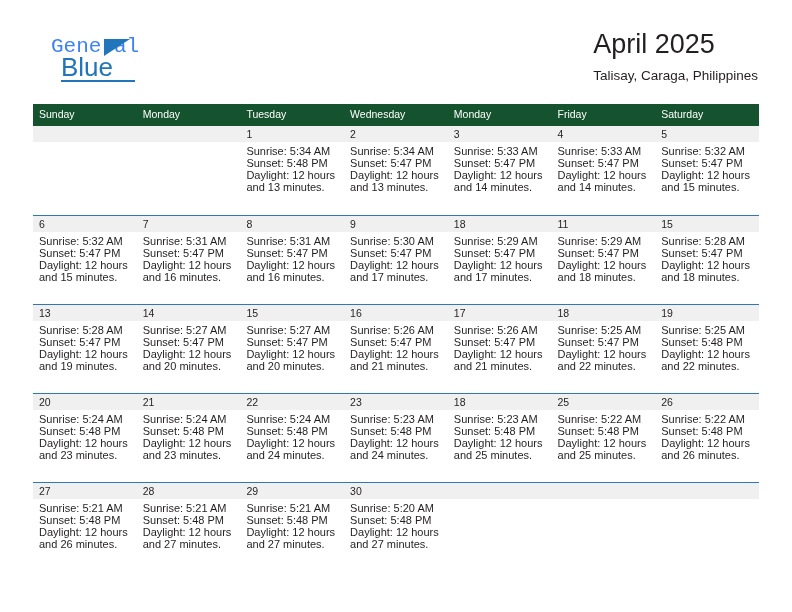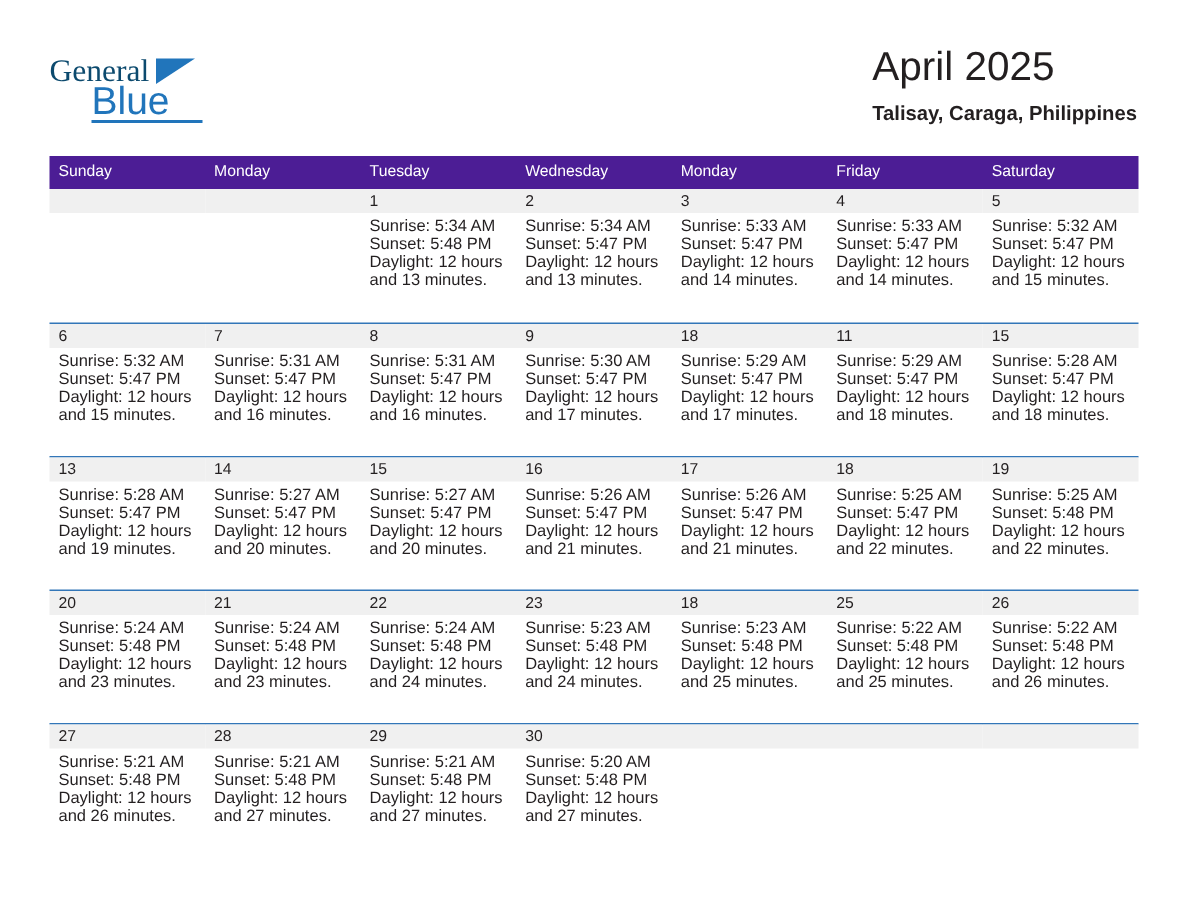--- a/index.html
+++ b/index.html
@@ -31,26 +31,26 @@
   }
   .brand {
     position: absolute;
     left: 33px;
     top: 36px;
     width: 180px;
     height: 50px;
   }
   .brand-general {
     position: absolute;
-    left: 0;
+    left: 18px;
     top: 0;
     font-size: 21px;
     letter-spacing: 0px;
-    color: #0c4a6e;
-    font-family: Liberation Serif, serif;
+    color: #3b82f6;
+    font-family: Liberation Mono, monospace;
     line-height: 22px;
   }
   .brand-tri {
     position: absolute;
     left: 71px;
     top: 3px;
     width: 0;
     height: 0;
     border-left: 26px solid #2175bb;
     border-bottom: 17px solid transparent;
@@ -82,37 +82,37 @@
   .cal-title {
     font-size: 27px;
     font-weight: normal;
     color: #231f20;
     line-height: 32px;
     white-space: nowrap;
   }
   .cal-subtitle {
     margin-top: 8px;
     font-size: 13.5px;
-    font-weight: bold;
+    font-weight: normal;
     color: #231f20;
     line-height: 16px;
     white-space: nowrap;
   }
 
   
   .calendar {
     position: absolute;
     left: 33px;
     top: 104px;
     width: 726px;
   }
   .weekdays {
     display: flex;
     width: 100%;
-    background: #4c1d95;
+    background: #14532d;
   }
   .weekday {
     width: 103.714px;
     box-sizing: border-box;
     padding: 4px 0 5px 6px;
     font-size: 10.5px;
     color: #ffffff;
     line-height: 13px;
     white-space: nowrap;
   }

